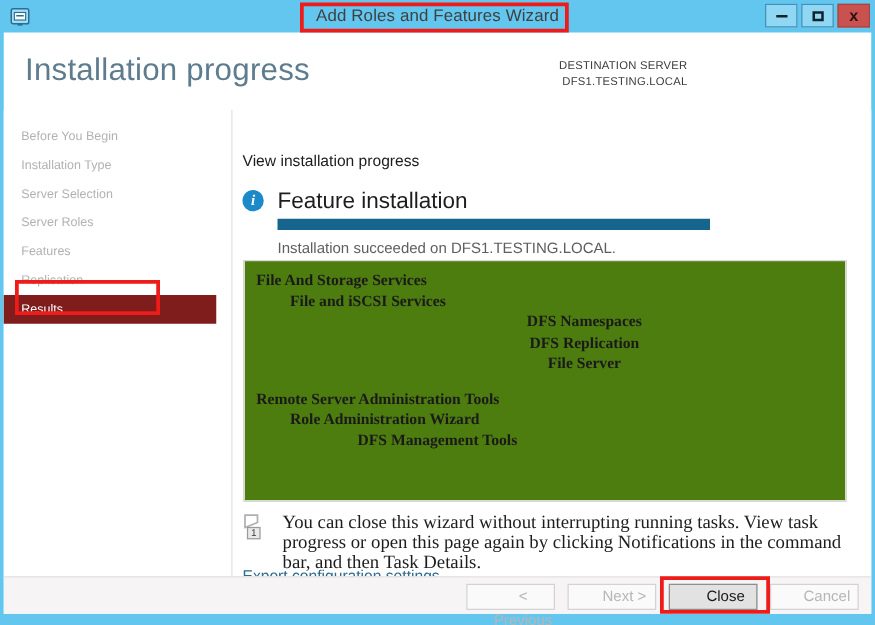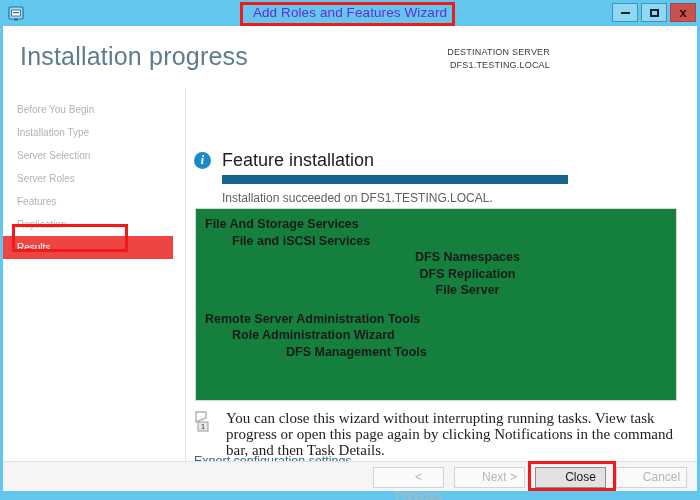--- a/index.html
+++ b/index.html
@@ -37,21 +37,21 @@
     width: 18px; height: 18px;
   }
   .title-text {
     position: absolute;
     left: 0; top: 0;
     width: 700px;
     height: 26px;
     line-height: 26px;
     text-align: center;
     font-size: 13.5px;
-    color: #6d28d9;
+    color: #404040;
     letter-spacing: 0.1px;
   }
   .win-buttons {
     position: absolute;
     right: 4px; top: 3px;
     display: flex;
     gap: 3px;
   }
   .win-btn {
     width: 26px;
@@ -144,21 +144,21 @@
     position: relative;
     height: 23px;
     line-height: 23px;
     padding-left: 14px;
     font-size: 10px;
     color: #b2b2b2;
     white-space: nowrap;
     box-sizing: border-box;
   }
   .nav-item.active {
-    background: #ef4444;
+    background: #7f1d1d;
     color: #ffffff;
     width: 170px;
   }
   .nav-spacer { height: 10px; }
 
   
   .main {
     position: absolute;
     left: 184px; top: 62px;
     width: 510px;
@@ -213,23 +213,24 @@
     font-size: 12px;
     color: #5e5e5e;
   }
 
   .results-box {
     position: absolute;
     left: 8px; top: 120px;
     width: 482px;
     height: 193px;
     border: 1px solid #d8d8d8;
-    background: #15803d;
+    background: #4d7c0f;
     box-sizing: border-box;
     overflow: hidden;
+    font-family: Liberation Serif, serif;
   }
   .tree-row {
     font-size: 12.5px;
     color: #1a1a1a;
     font-weight: bold;
     line-height: 16.5px;
     white-space: nowrap;
   }
   .tree-rows { padding: 7px 0 0 9px; }
   .lvl-0 { padding-left: 0px; }
@@ -355,20 +356,21 @@
       <div class="nav-item">Installation Type</div>
       <div class="nav-item">Server Selection</div>
       <div class="nav-item">Server Roles</div>
       <div class="nav-item">Features</div>
       <div class="nav-item">Replication</div>
       <div class="nav-item active">Results</div>
     </div>
 
     <div class="main">
 
+      <div class="view-label">View installation progress</div>
 
       <div class="feature-row">
         <span class="info-icon">i</span>
         <span class="feature-label">Feature installation</span>
       </div>
 
       <div class="progress-track">
         <div class="progress-fill"></div>
       </div>
 

